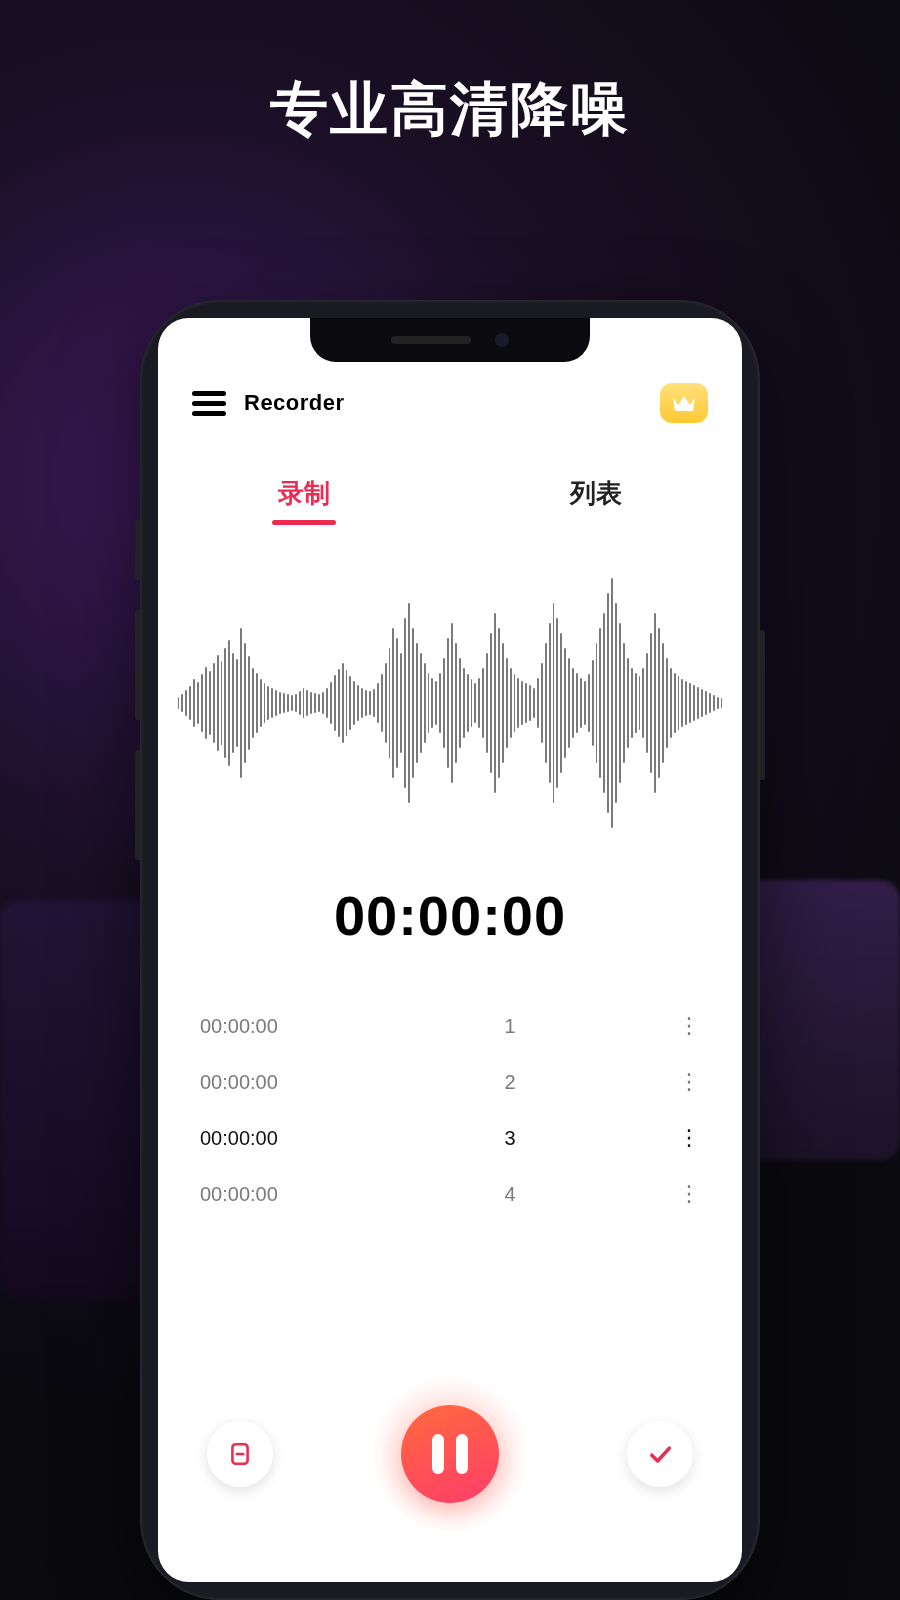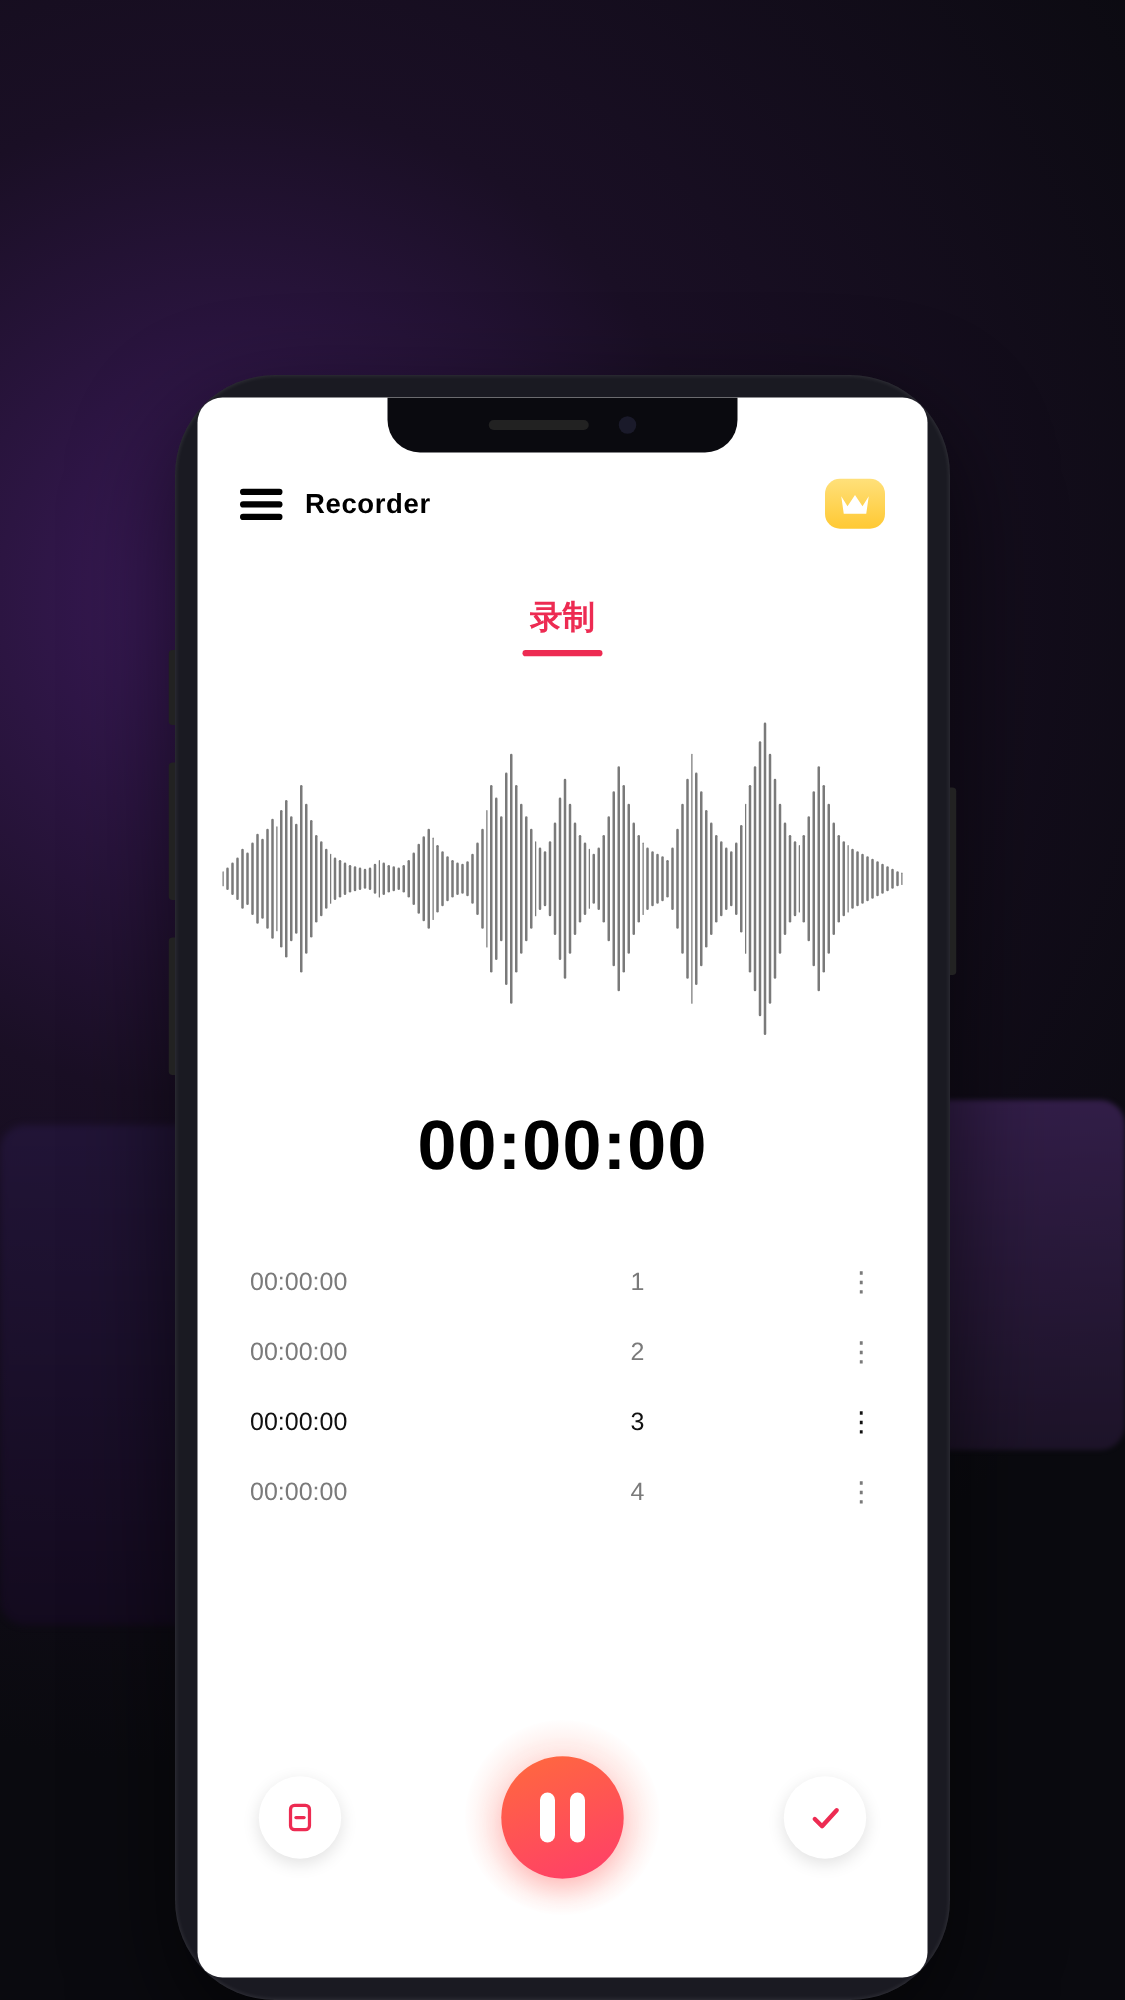--- a/index.html
+++ b/index.html
@@ -31,21 +31,21 @@
     position: absolute; left: 140px; top: 300px; width: 620px; height: 1300px;
     background: #1a1a22; border-radius: 80px; padding: 18px;
     box-shadow: 0 30px 80px rgba(0,0,0,0.6), inset 0 0 4px rgba(255,255,255,0.15);
   }
   .phone-side-btn-l1 { position:absolute; left:-5px; top:220px; width:5px; height:60px; background:#222; border-radius:3px 0 0 3px;}
   .phone-side-btn-l2 { position:absolute; left:-5px; top:310px; width:5px; height:110px; background:#222; border-radius:3px 0 0 3px;}
   .phone-side-btn-l3 { position:absolute; left:-5px; top:450px; width:5px; height:110px; background:#222; border-radius:3px 0 0 3px;}
   .phone-side-btn-r  { position:absolute; right:-5px; top:330px; width:5px; height:150px; background:#222; border-radius:0 3px 3px 0;}
 
   .screen {
-    width: 100%; height: 100%; background: #fff; border-radius: 20px;
+    width: 100%; height: 100%; background: #fff; border-radius: 31px;
     position: relative; overflow: hidden;
   }
   .notch {
     position: absolute; top: 0; left: 50%; transform: translateX(-50%);
     width: 280px; height: 44px; background: #0a0a0f;
     border-bottom-left-radius: 26px; border-bottom-right-radius: 26px;
     z-index: 5;
     display:flex; align-items:center; justify-content:center; gap:24px;
   }
   .notch-speaker { width:80px; height:8px; background:#222; border-radius:4px;}
@@ -124,20 +124,21 @@
   }
   .pause-bar { width:12px; height:40px; background:#fff; border-radius:7px;}
 </style>
 </head>
 <body>
 
 <div class="bg-blob-1"></div>
 <div class="bg-blob-2"></div>
 
 <div class="headline">
+  <div>专业高清降噪</div>
 </div>
 
 <div class="phone">
   <div class="phone-side-btn-l1"></div>
   <div class="phone-side-btn-l2"></div>
   <div class="phone-side-btn-l3"></div>
   <div class="phone-side-btn-r"></div>
 
   <div class="screen">
     <div class="notch">
@@ -154,20 +155,21 @@
       <div class="app-title">Recorder</div>
       <div class="crown-btn">
         <svg width="26" height="20" viewBox="0 0 26 20">
           <path d="M2 4 L7 12 L13 3 L19 12 L24 4 L22 18 L4 18 Z" fill="#fff"></path>
         </svg>
       </div>
     </div>
 
     <div class="tabs">
       <div class="tab active">录制</div>
+      <div class="tab">列表</div>
     </div>
 
     <div class="waveform" id="waveform">
         <div class="bar" style="height: 12px;"></div>
         <div class="bar" style="height: 18px;"></div>
         <div class="bar" style="height: 26px;"></div>
         <div class="bar" style="height: 34px;"></div>
         <div class="bar" style="height: 48px;"></div>
         <div class="bar" style="height: 42px;"></div>
         <div class="bar" style="height: 58px;"></div>

